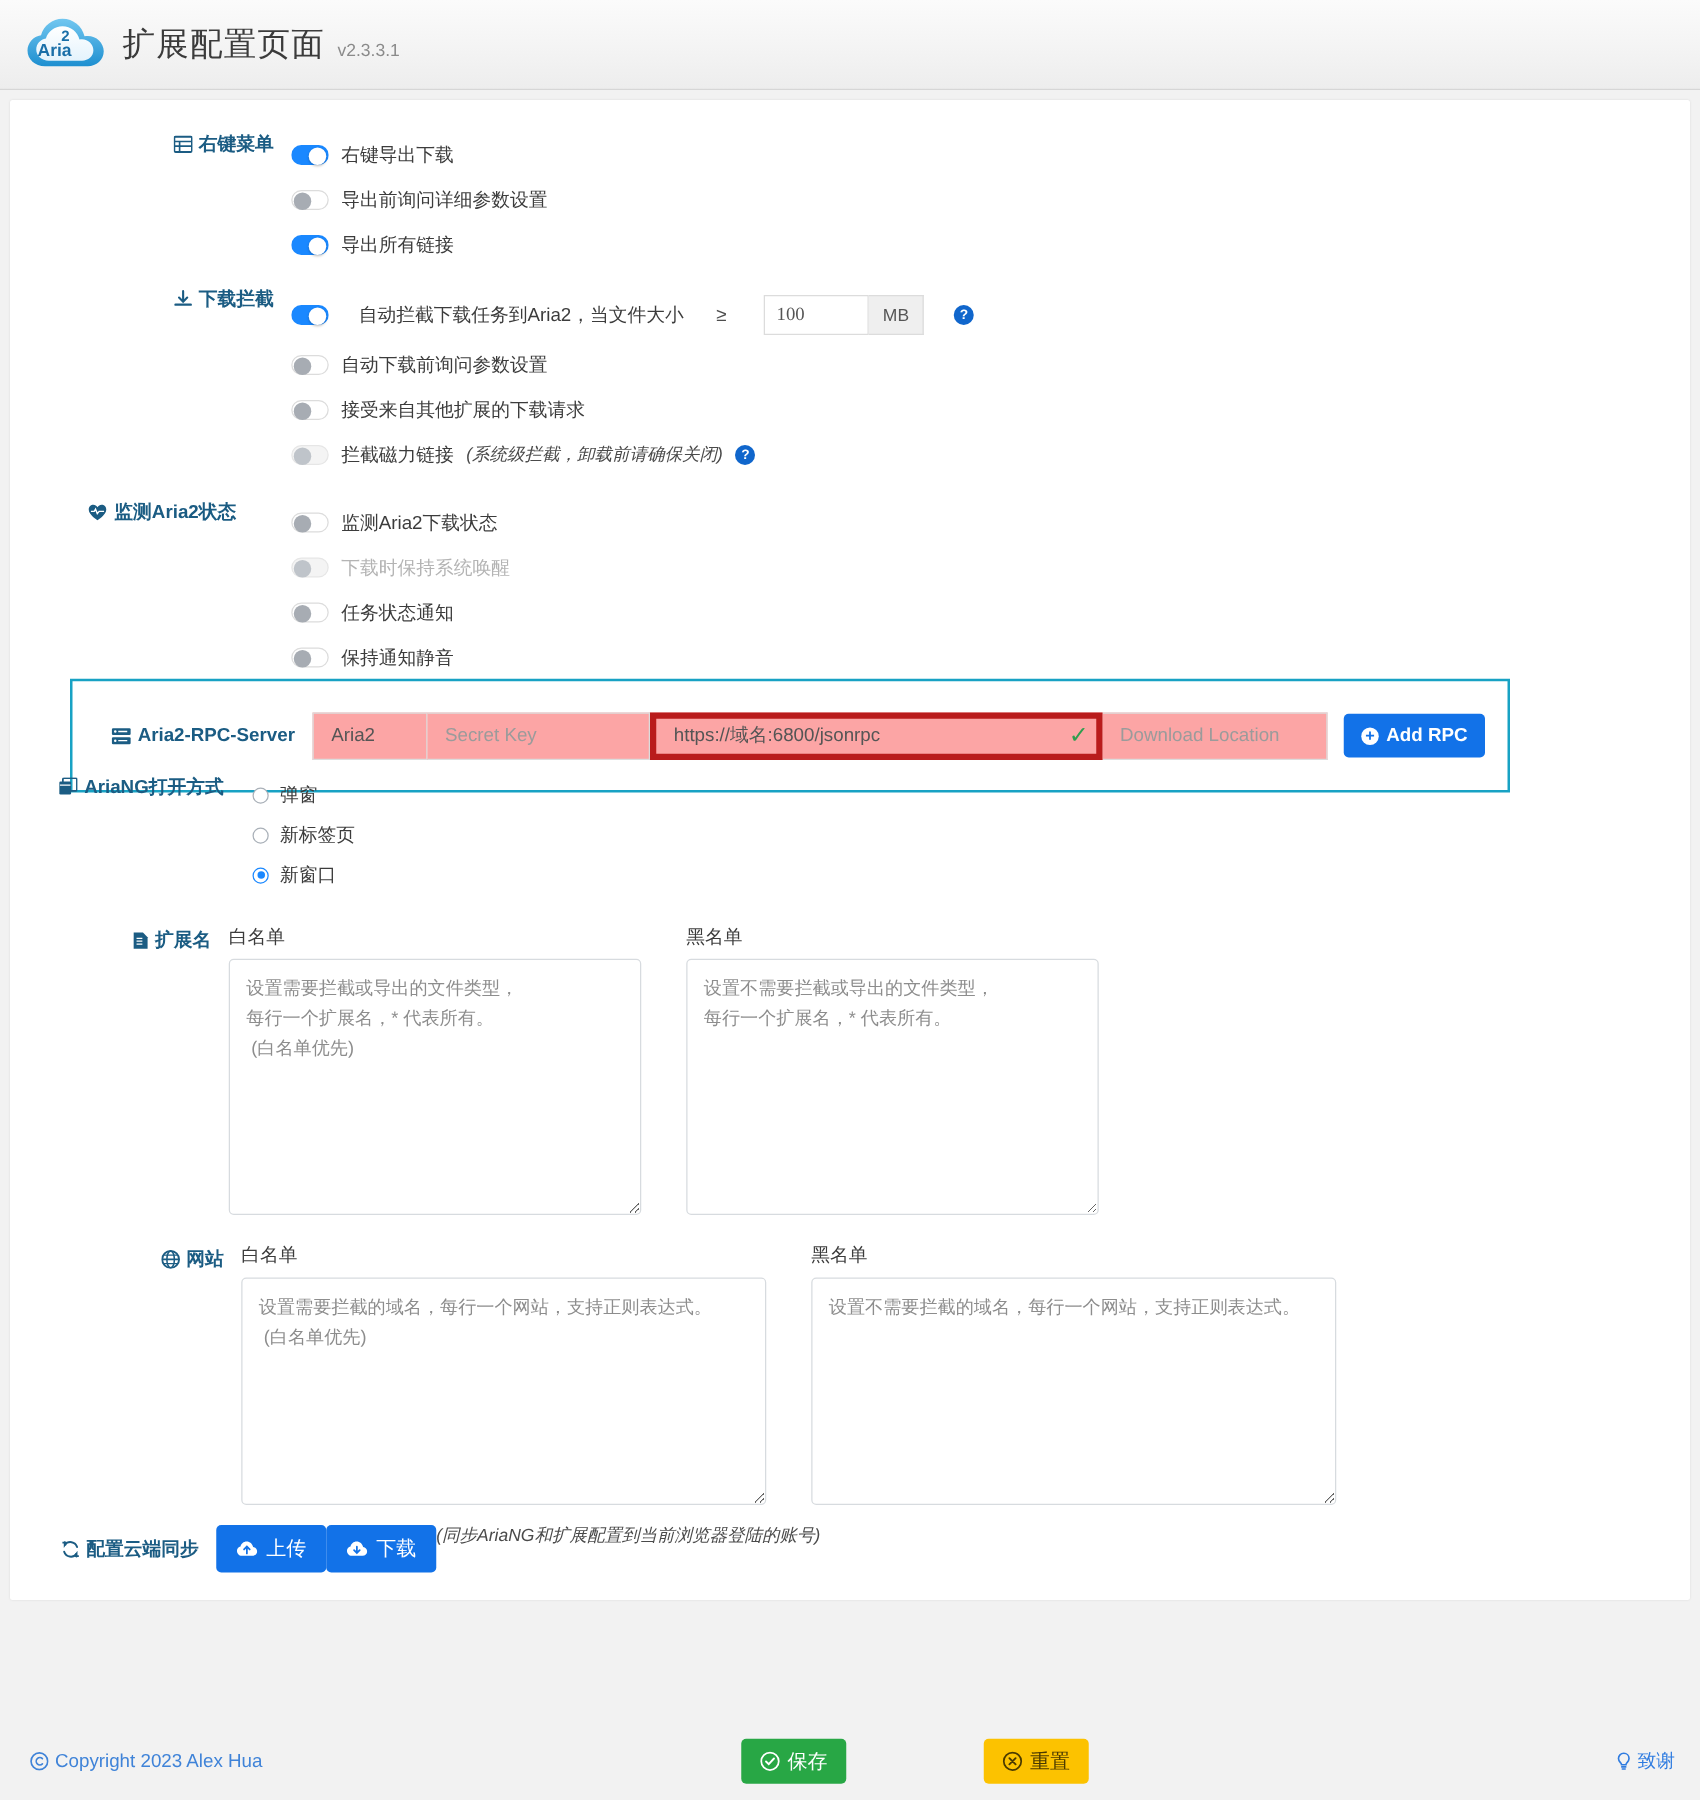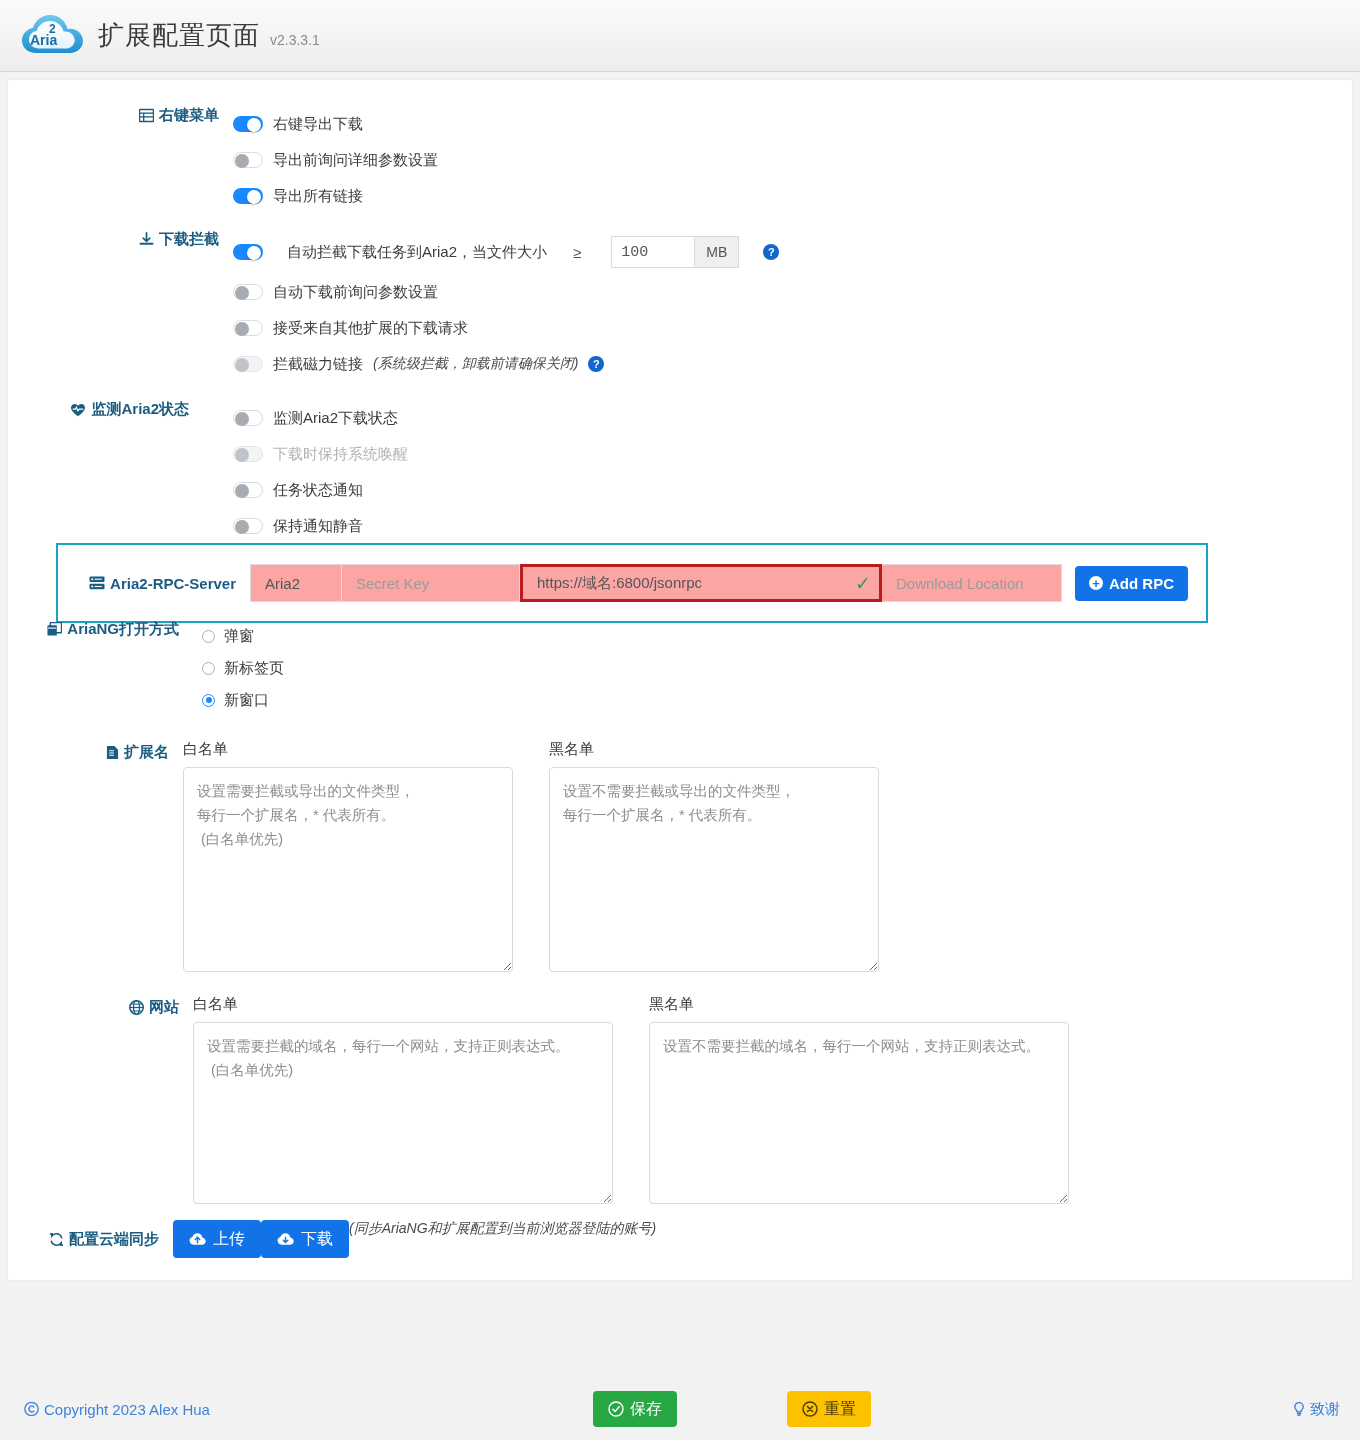--- a/index.html
+++ b/index.html
@@ -123,41 +123,41 @@
 
   
   .size-group { display: flex; height: 32px; margin-left: 4px; }
   .size-input {
     width: 84px;
     border: 1px solid #dcdcdc;
     background: #fff;
     font-size: 15px;
     color: #555;
     padding: 0 9px;
-    font-family: Liberation Mono, monospace;
+    font-family: Liberation Serif, serif;
     outline: none;
   }
   .size-unit {
     width: 44px;
     border: 1px solid #dcdcdc;
     border-left: none;
     background: #efefef;
     font-size: 14px;
     color: #555;
     display: flex; align-items: center; justify-content: center;
   }
   .gte { font-size: 15px; color: #4d4d4d; margin: 0 2px; }
 
   
   #rpc-box {
     position: absolute;
     left: 48px;
     top: 463px;
     width: 1152px;
-    height: 80px;
+    height: 91px;
     border: 2px solid #18a2c4;
     background: #ffffff;
     display: flex;
     align-items: center;
   }
   #rpc-box .section-label { width: 192px; flex: 0 0 192px; font-size: 15px; }
   .rpc-fields { display: flex; align-items: center; }
   .rpc-in {
     height: 38px;
     border: 1px solid #dcdcdc;
@@ -167,21 +167,21 @@
     padding: 0 14px;
     font-family: "Liberation Sans", sans-serif;
     outline: none;
   }
   .rpc-in::placeholder { color: #9b9b9b; }
   #rpc-name { width: 92px; }
   #rpc-secret { width: 178px; border-left: none; }
   #rpc-url-wrap { position: relative; }
   #rpc-url {
     width: 362px;
-    border: 3px solid #b91c1c;
+    border: 5px solid #b91c1c;
     padding-right: 49px;
   }
   #rpc-url-check {
     position: absolute;
     right: 11px; top: 50%;
     transform: translateY(-50%);
     color: #2e9e4f;
     font-size: 19px;
     line-height: 1;
     font-weight: bold;

